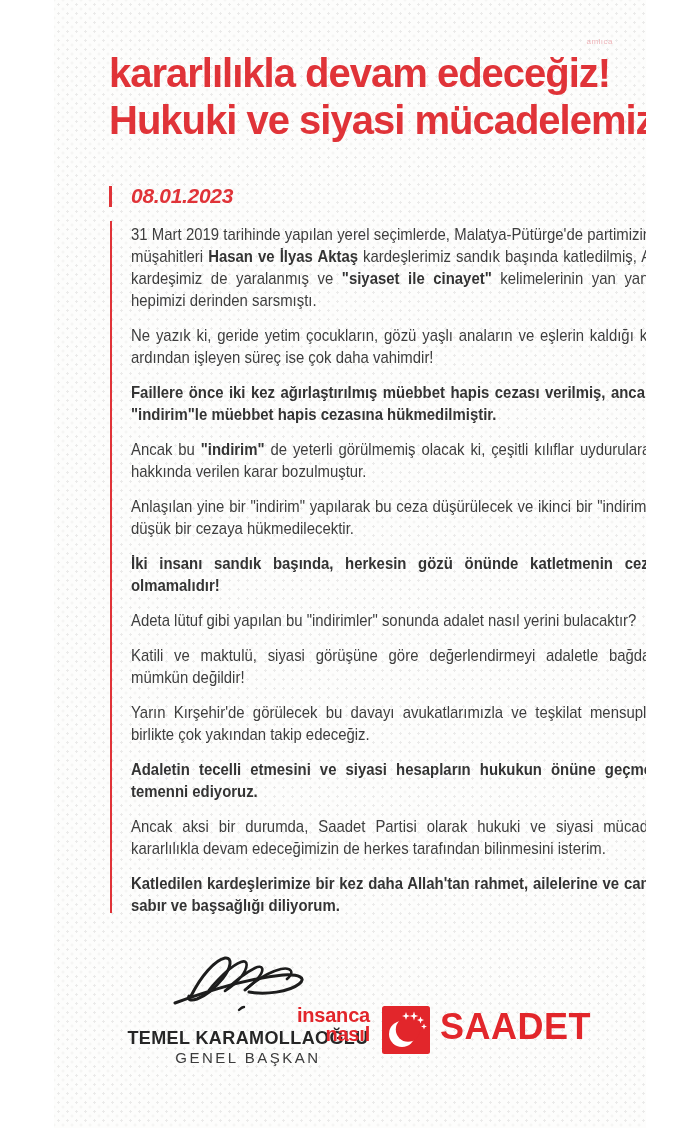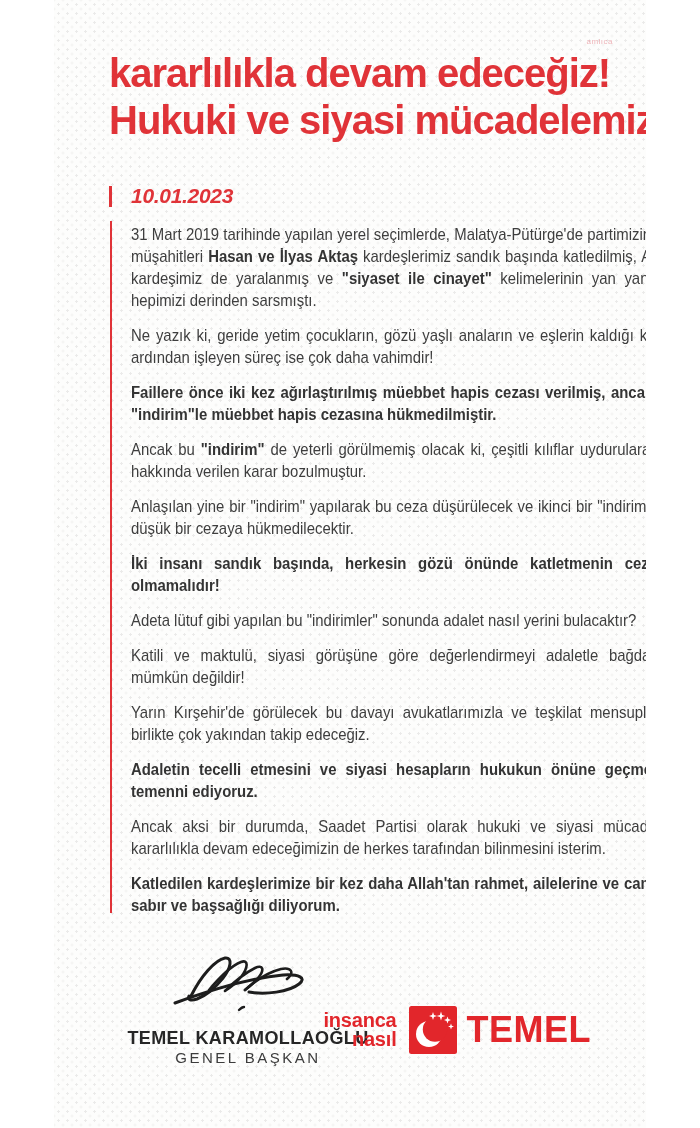--- a/index.html
+++ b/index.html
@@ -66,21 +66,21 @@
   .signer-name{
     margin-top:10px;
     font-size:18px;font-weight:bold;color:var(--text-black);
     letter-spacing:0.4px;
   }
   .signer-role{
     font-size:15px;color:#3c3c3c;letter-spacing:2.5px;
   }
   .footer-right{
     position:absolute;right:55px;top:1006px;
-    display:flex;align-items:center;
+    display:flex;
   }
   .brand-slogan{
     text-align:right;
     color:var(--brand-red);
     font-weight:bold;font-size:20px;line-height:19px;
     letter-spacing:-0.2px;
     margin-right:12px;
   }
   .logo-square{width:48px;height:48px;margin-right:10px;display:block;}
   .brand-name{
@@ -95,21 +95,21 @@
 
   <div class="watermark">amlıca</div>
 
   <h1 class="title" style="margin:0;">
     <span style="display:block;">kararlılıkla devam edeceğiz!</span>
     <span style="display:block;">Hukuki ve siyasi mücadelemize</span>
   </h1>
 
   <div class="date-row">
     <div class="date-tick"></div>
-    <div class="date-text">10.01.2023</div>
+    <div class="date-text">08.01.2023</div>
   </div>
 
   <div class="body-rule"></div>
 
   <div class="body-block" id="body-paragraphs">
       <p><span>31 Mart 2019 tarihinde yapılan yerel seçimlerde, Malatya-Pütürge'de partimizin sandık müşahitleri </span><b>Hasan ve İlyas Aktaş</b><span> kardeşlerimiz sandık başında katledilmiş, Ali Aktaş kardeşimiz de yaralanmış ve </span><b>"siyaset ile cinayet"</b><span> kelimelerinin yan yana gelişi hepimizi derinden sarsmıştı.</span></p>
       <p><span>Ne yazık ki, geride yetim çocukların, gözü yaşlı anaların ve eşlerin kaldığı katliamın ardından işleyen süreç ise çok daha vahimdir!</span></p>
       <p class="bold"><span>Faillere önce iki kez ağırlaştırılmış müebbet hapis cezası verilmiş, ancak sonra "indirim"le müebbet hapis cezasına hükmedilmiştir.</span></p>
       <p><span>Ancak bu </span><b>"indirim"</b><span> de yeterli görülmemiş olacak ki, çeşitli kılıflar uydurularak failler hakkında verilen karar bozulmuştur.</span></p>
       <p><span>Anlaşılan yine bir "indirim" yapılarak bu ceza düşürülecek ve ikinci bir "indirim" ile çok düşük bir cezaya hükmedilecektir.</span></p>
@@ -147,16 +147,16 @@
       <rect x="0" y="0" width="48" height="48" rx="2.5" fill="#e2262b"></rect>
       <circle cx="20" cy="28" r="13" fill="#ffffff"></circle>
       <circle cx="26" cy="23.5" r="12.2" fill="#e2262b"></circle>
       <g fill="#ffffff">
         <path d="M24 6 L25 9 L28 10 L25 11 L24 14 L23 11 L20 10 L23 9 Z"></path>
         <path d="M32 5.6 L33.1 8.9 L36.4 10 L33.1 11.1 L32 14.4 L30.9 11.1 L27.6 10 L30.9 8.9 Z"></path>
         <path d="M38.5 10.5 L39.4 13.1 L42 14 L39.4 14.9 L38.5 17.5 L37.6 14.9 L35 14 L37.6 13.1 Z"></path>
         <path d="M42 17.5 L42.8 19.7 L45 20.5 L42.8 21.3 L42 23.5 L41.2 21.3 L39 20.5 L41.2 19.7 Z"></path>
       </g>
     </svg>
-    <div class="brand-name">TEMEL</div>
+    <div class="brand-name">SAADET</div>
   </div>
 
 </div>
 
 </body></html>

